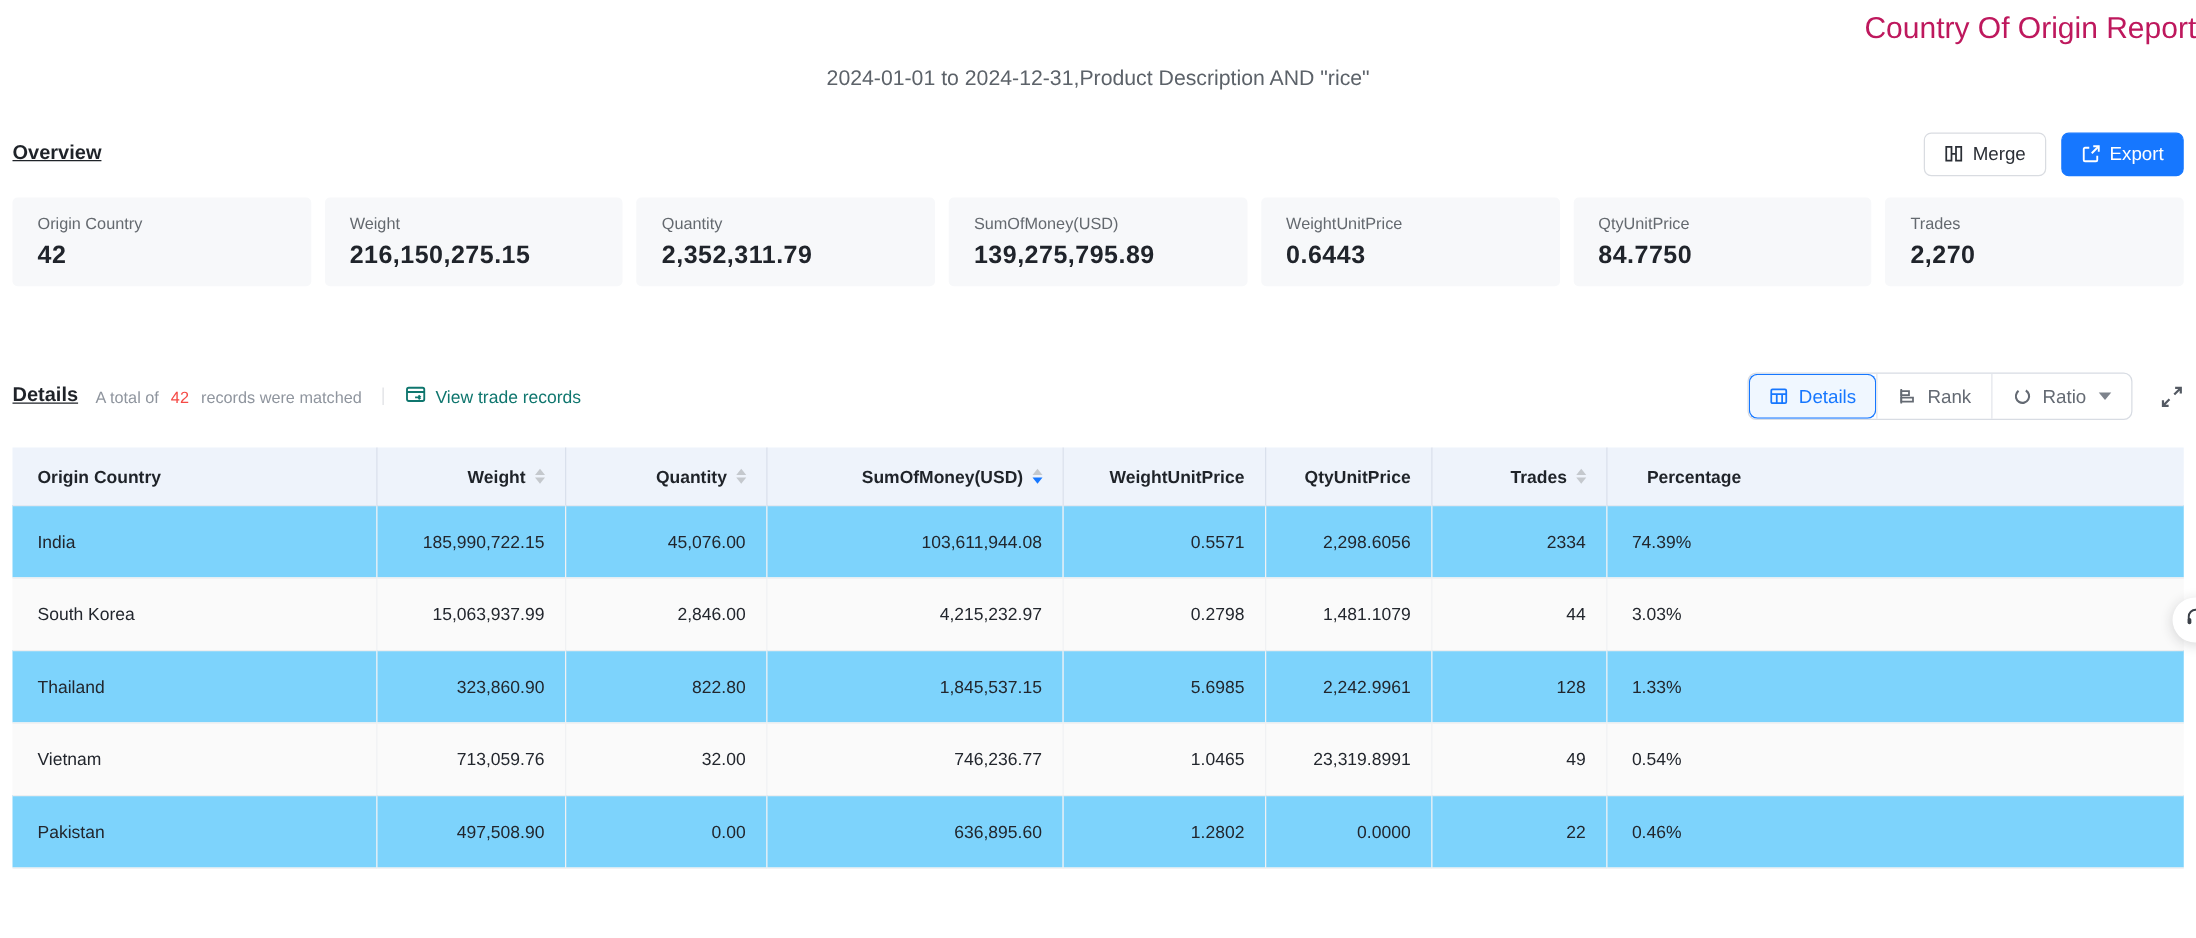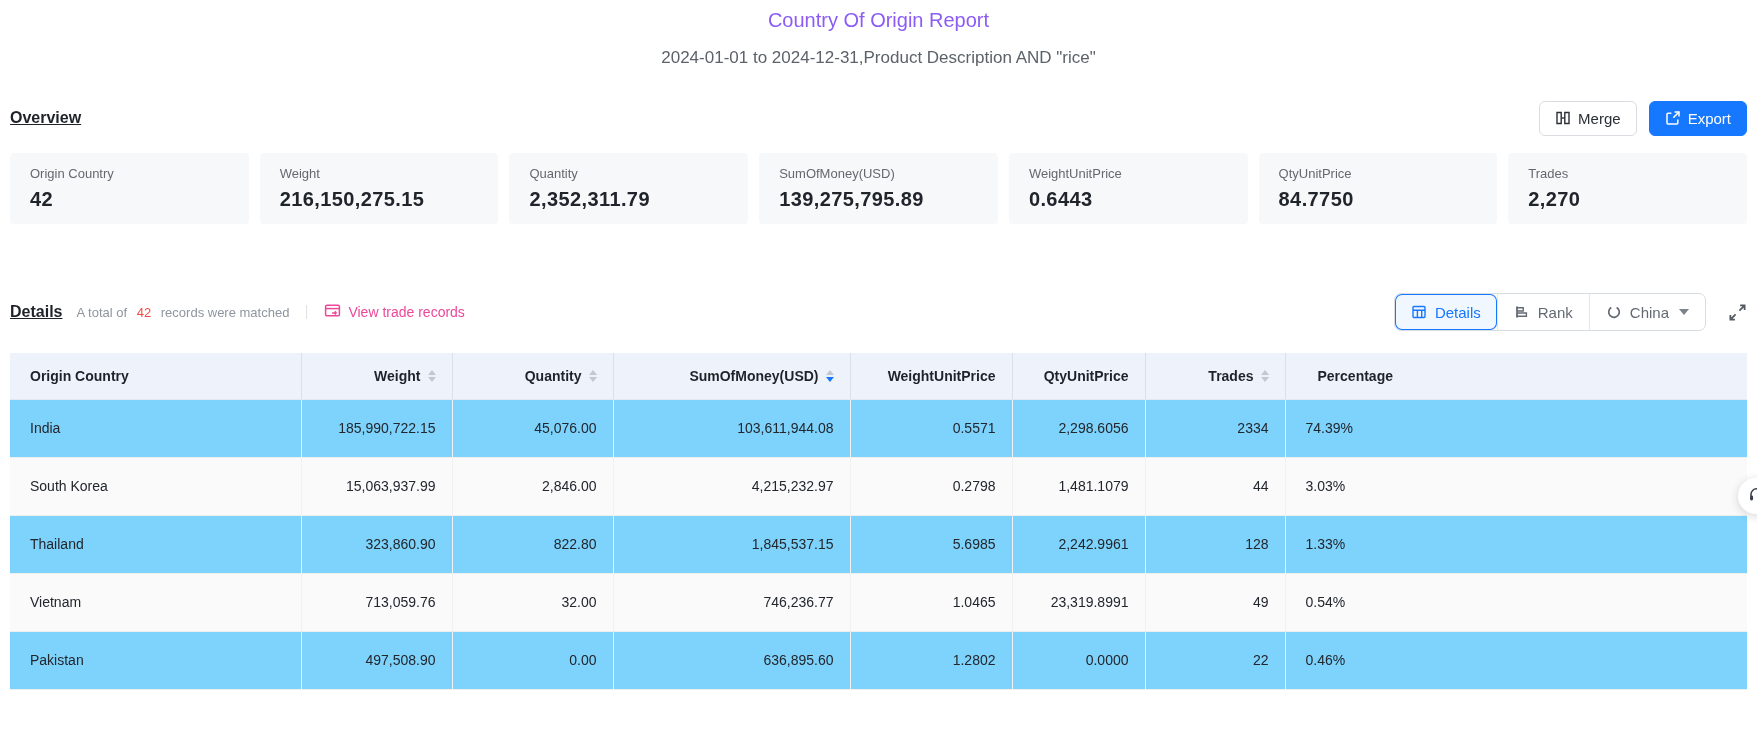--- a/index.html
+++ b/index.html
@@ -1,19 +1,19 @@
 <!DOCTYPE html>
 <html><head>
 <meta charset="utf-8">
 <style>
   * { margin:0; padding:0; box-sizing:border-box; }
   html,body { width:1757px; height:750px; overflow:hidden; background:#fff;
     font-family:"Liberation Sans", sans-serif; color:#1f2329; position:relative; }
 
-  .report-title { text-align:center; padding-top:9px; font-size:20px; font-weight:500; color:#8b5cf6; }
+  .report-title { text-align:right; padding-top:9px; font-size:24px; font-weight:500; color:#be185d; }
   .report-subtitle { text-align:center; margin-top:16px; font-size:17px; font-weight:400; color:#5c6269; }
 
   .overview-bar { margin:32px 10px 0; height:36px; display:flex; align-items:center; justify-content:space-between; }
   .section-heading { font-size:16px; font-weight:700; color:#1f2329;text-decoration:underline; }
   .actions { display:flex; gap:12px; }
   .btn { display:flex; align-items:center; gap:7px; height:35px; padding:0 15px; background:#fff;
     border:1px solid #d9dce1; border-radius:6px; font-size:15px; color:#2b2f36; cursor:pointer;
     font-family:"Liberation Sans", sans-serif; }
   .btn .ic { display:flex; }
   .btn.primary { background:#1677ff; border-color:#1677ff; color:#fff; }
@@ -21,21 +21,21 @@
   .cards { margin:17px 10px 0; display:flex; gap:11px; }
   .card { flex:1; height:71px; background:#f7f8fa; border-radius:4px; padding:13px 20px 0; }
   .card-label { font-size:13px; color:#64696f; }
   .card-value { margin-top:7px; font-size:20px; font-weight:700; color:#20242b; letter-spacing:0.4px; }
 
   .details-bar { margin:68px 10px 0; height:40px; display:flex; align-items:center; justify-content:space-between; }
   .details-left { display:flex; align-items:center; }
   .summary { margin-left:14px; font-size:13px; color:#8f959e; }
   .summary .count { color:#f54a45; margin:0 6px; }
   .vdiv { width:1px; height:14px; background:#dee0e3; margin:0 17px; display:inline-block; }
-  .link { display:flex; align-items:center; gap:7px; font-size:14px; color:#ec4899; text-decoration:none; cursor:pointer;text-align:center; }
+  .link { display:flex; align-items:center; gap:7px; font-size:14px; color:#0f766e; text-decoration:none; cursor:pointer;text-align:center; }
   .details-right { display:flex; align-items:center; }
   .seg { display:flex; align-items:stretch; height:38px; border:1px solid #d8dce3; border-radius:7px; background:#fff; }
   .seg-item { display:flex; align-items:center; gap:8px; padding:0 16px; font-size:15px; color:#646a73; cursor:pointer;
     border-left:1px solid #e3e6eb; }
   .seg-item:first-child { border-left:none; }
   .seg-item.active { color:#1677ff; background:#f0f7ff; border-radius:7px; box-shadow:inset 0 0 0 1px #1677ff; }
   .seg-item .ic { display:flex; }
   .dd-caret { width:0; height:0; border-left:5px solid transparent; border-right:5px solid transparent;
     border-top:6px solid #7d838c; margin-left:2px; }
   .expand-btn { margin-left:22px; display:flex; color:#545a63; cursor:pointer; }
@@ -174,21 +174,21 @@
             </svg>
           </span>
           <span>Rank</span>
         </div>
         <div class="seg-item">
           <span class="ic">
             <svg width="16" height="16" viewBox="0 0 16 16" fill="none" stroke="currentColor" stroke-width="1.7">
               <circle cx="8" cy="8" r="5.3" stroke-dasharray="27 7" transform="rotate(-60 8 8)"></circle>
             </svg>
           </span>
-          <span>China</span>
+          <span>Ratio</span>
           <span class="dd-caret"></span>
         </div>
       </div>
       <span class="expand-btn">
         <svg width="19" height="19" viewBox="0 0 16 16" fill="none" stroke="currentColor" stroke-width="1.5">
           <path d="M10.2 2H14v3.8M14 2 9.6 6.4M5.8 14H2v-3.8M2 14l4.4-4.4"></path>
         </svg>
       </span>
     </div>
   </div>

